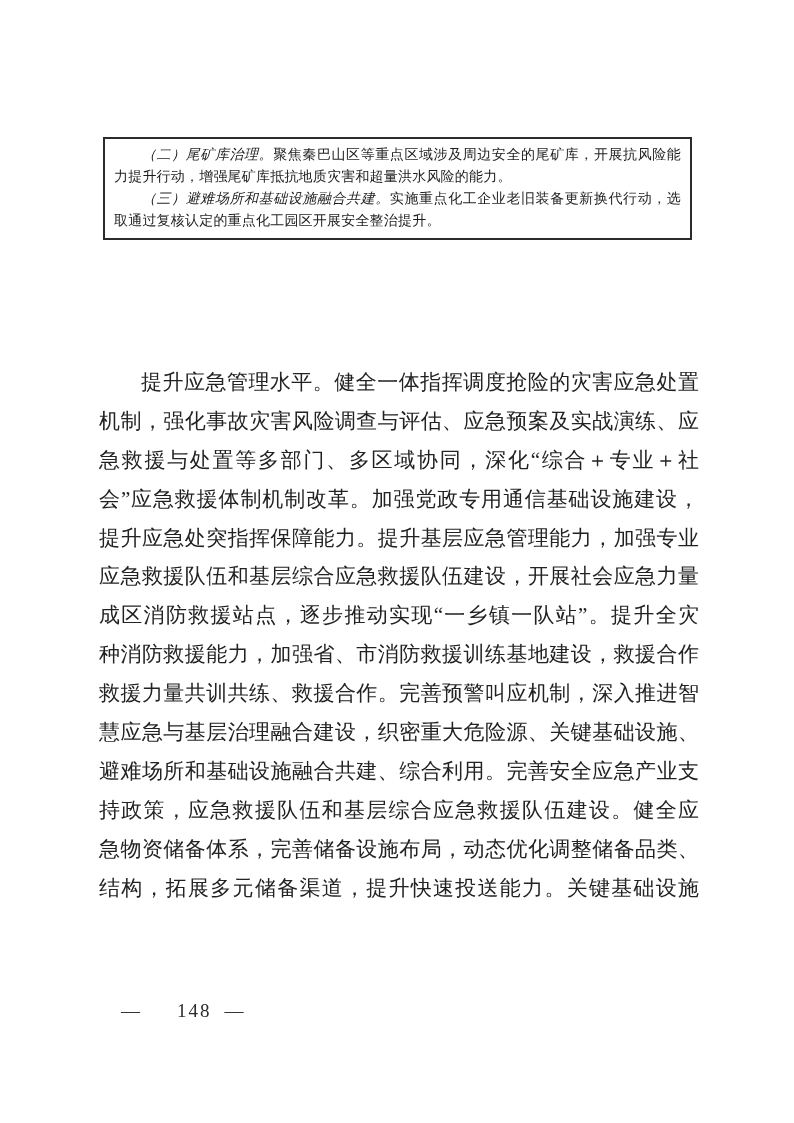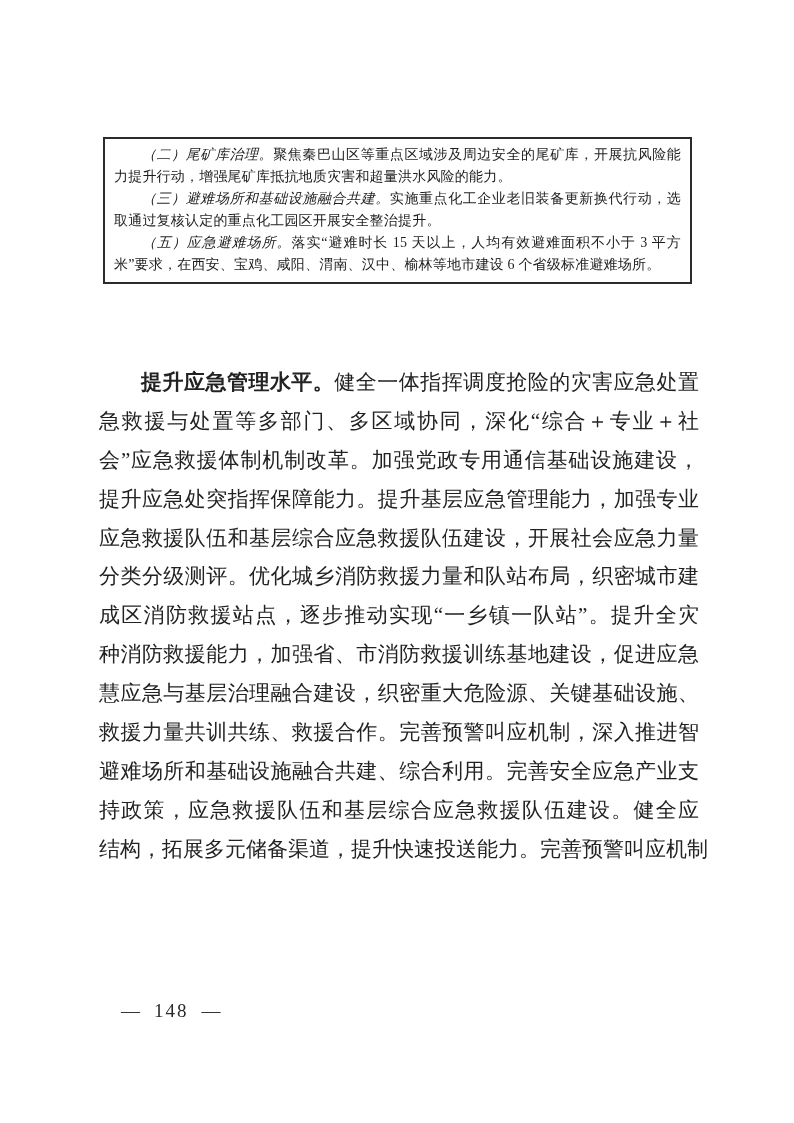--- a/index.html
+++ b/index.html
@@ -43,60 +43,60 @@
   .body-line {
     font-size: 21px;
     line-height: 38.9px;
     height: 38.9px;
     text-align: justify;
     text-align-last: justify;
     white-space: nowrap;
     color: #222222;
   }
   .body-line.first { text-indent: 2em; }
-  .lead-phrase { font-weight: bold; }
+  .lead-phrase { font-weight: normal; }
   .page-num {
     position: absolute;
     left: 121px;
     top: 1000px;
     font-size: 19px;
     color: #2a2a2a;
     display: flex;
     align-items: center;
     gap: 13px;
     letter-spacing: 1px;
   }
-  .page-num .num { letter-spacing: 2px; }
+  .page-num .num { letter-spacing: 2px; margin-left: 23px; }
 </style>
 </head>
 <body>
 
 <div class="page">
 
   <div class="notice-box">
       <p class="box-item"><span class="box-item-label">（二）尾矿库治理。</span><span class="box-item-text">聚焦秦巴山区等重点区域涉及周边安全的尾矿库，开展抗风险能力提升行动，增强尾矿库抵抗地质灾害和超量洪水风险的能力。</span></p>
       <p class="box-item"><span class="box-item-label">（三）避难场所和基础设施融合共建。</span><span class="box-item-text">实施重点化工企业老旧装备更新换代行动，选取通过复核认定的重点化工园区开展安全整治提升。</span></p>
-      <p class="box-item"><span class="box-item-label">（五）应急避难场所。</span><span class="box-item-text">落实“避难时长 15 天以上，人均有效避难面积不小于 3 平方米”要求，在西安、宝鸡、咸阳、渭南、汉中、榆林等地市建设 6 个省级标准避难场所。</span></p>
     </div>
 
   <div class="body-para">
     <div class="body-line first"><span class="lead-phrase">提升应急管理水平。</span><span>健全一体指挥调度抢险的灾害应急处置</span></div>
     <div>
+        <div class="body-line">机制，强化事故灾害风险调查与评估、应急预案及实战演练、应</div>
         <div class="body-line">急救援与处置等多部门、多区域协同，深化“综合＋专业＋社</div>
         <div class="body-line">会”应急救援体制机制改革。加强党政专用通信基础设施建设，</div>
         <div class="body-line">提升应急处突指挥保障能力。提升基层应急管理能力，加强专业</div>
         <div class="body-line">应急救援队伍和基层综合应急救援队伍建设，开展社会应急力量</div>
-        <div class="body-line">分类分级测评。优化城乡消防救援力量和队站布局，织密城市建</div>
         <div class="body-line">成区消防救援站点，逐步推动实现“一乡镇一队站”。提升全灾</div>
-        <div class="body-line">种消防救援能力，加强省、市消防救援训练基地建设，促进应急</div>
+        <div class="body-line">种消防救援能力，加强省、市消防救援训练基地建设，救援合作</div>
+        <div class="body-line">救援力量共训共练、救援合作。完善预警叫应机制，深入推进智</div>
         <div class="body-line">慧应急与基层治理融合建设，织密重大危险源、关键基础设施、</div>
-        <div class="body-line">救援力量共训共练、救援合作。完善预警叫应机制，深入推进智</div>
         <div class="body-line">避难场所和基础设施融合共建、综合利用。完善安全应急产业支</div>
         <div class="body-line">持政策，应急救援队伍和基层综合应急救援队伍建设。健全应</div>
-        <div class="body-line">结构，拓展多元储备渠道，提升快速投送能力。完善预警叫应机制</div>
+        <div class="body-line">急物资储备体系，完善储备设施布局，动态优化调整储备品类、</div>
+        <div class="body-line">结构，拓展多元储备渠道，提升快速投送能力。关键基础设施</div>
       </div>
   </div>
 
   <div class="page-num">
     <span>—</span>
     <span class="num">148</span>
     <span>—</span>
   </div>
 
 </div>

